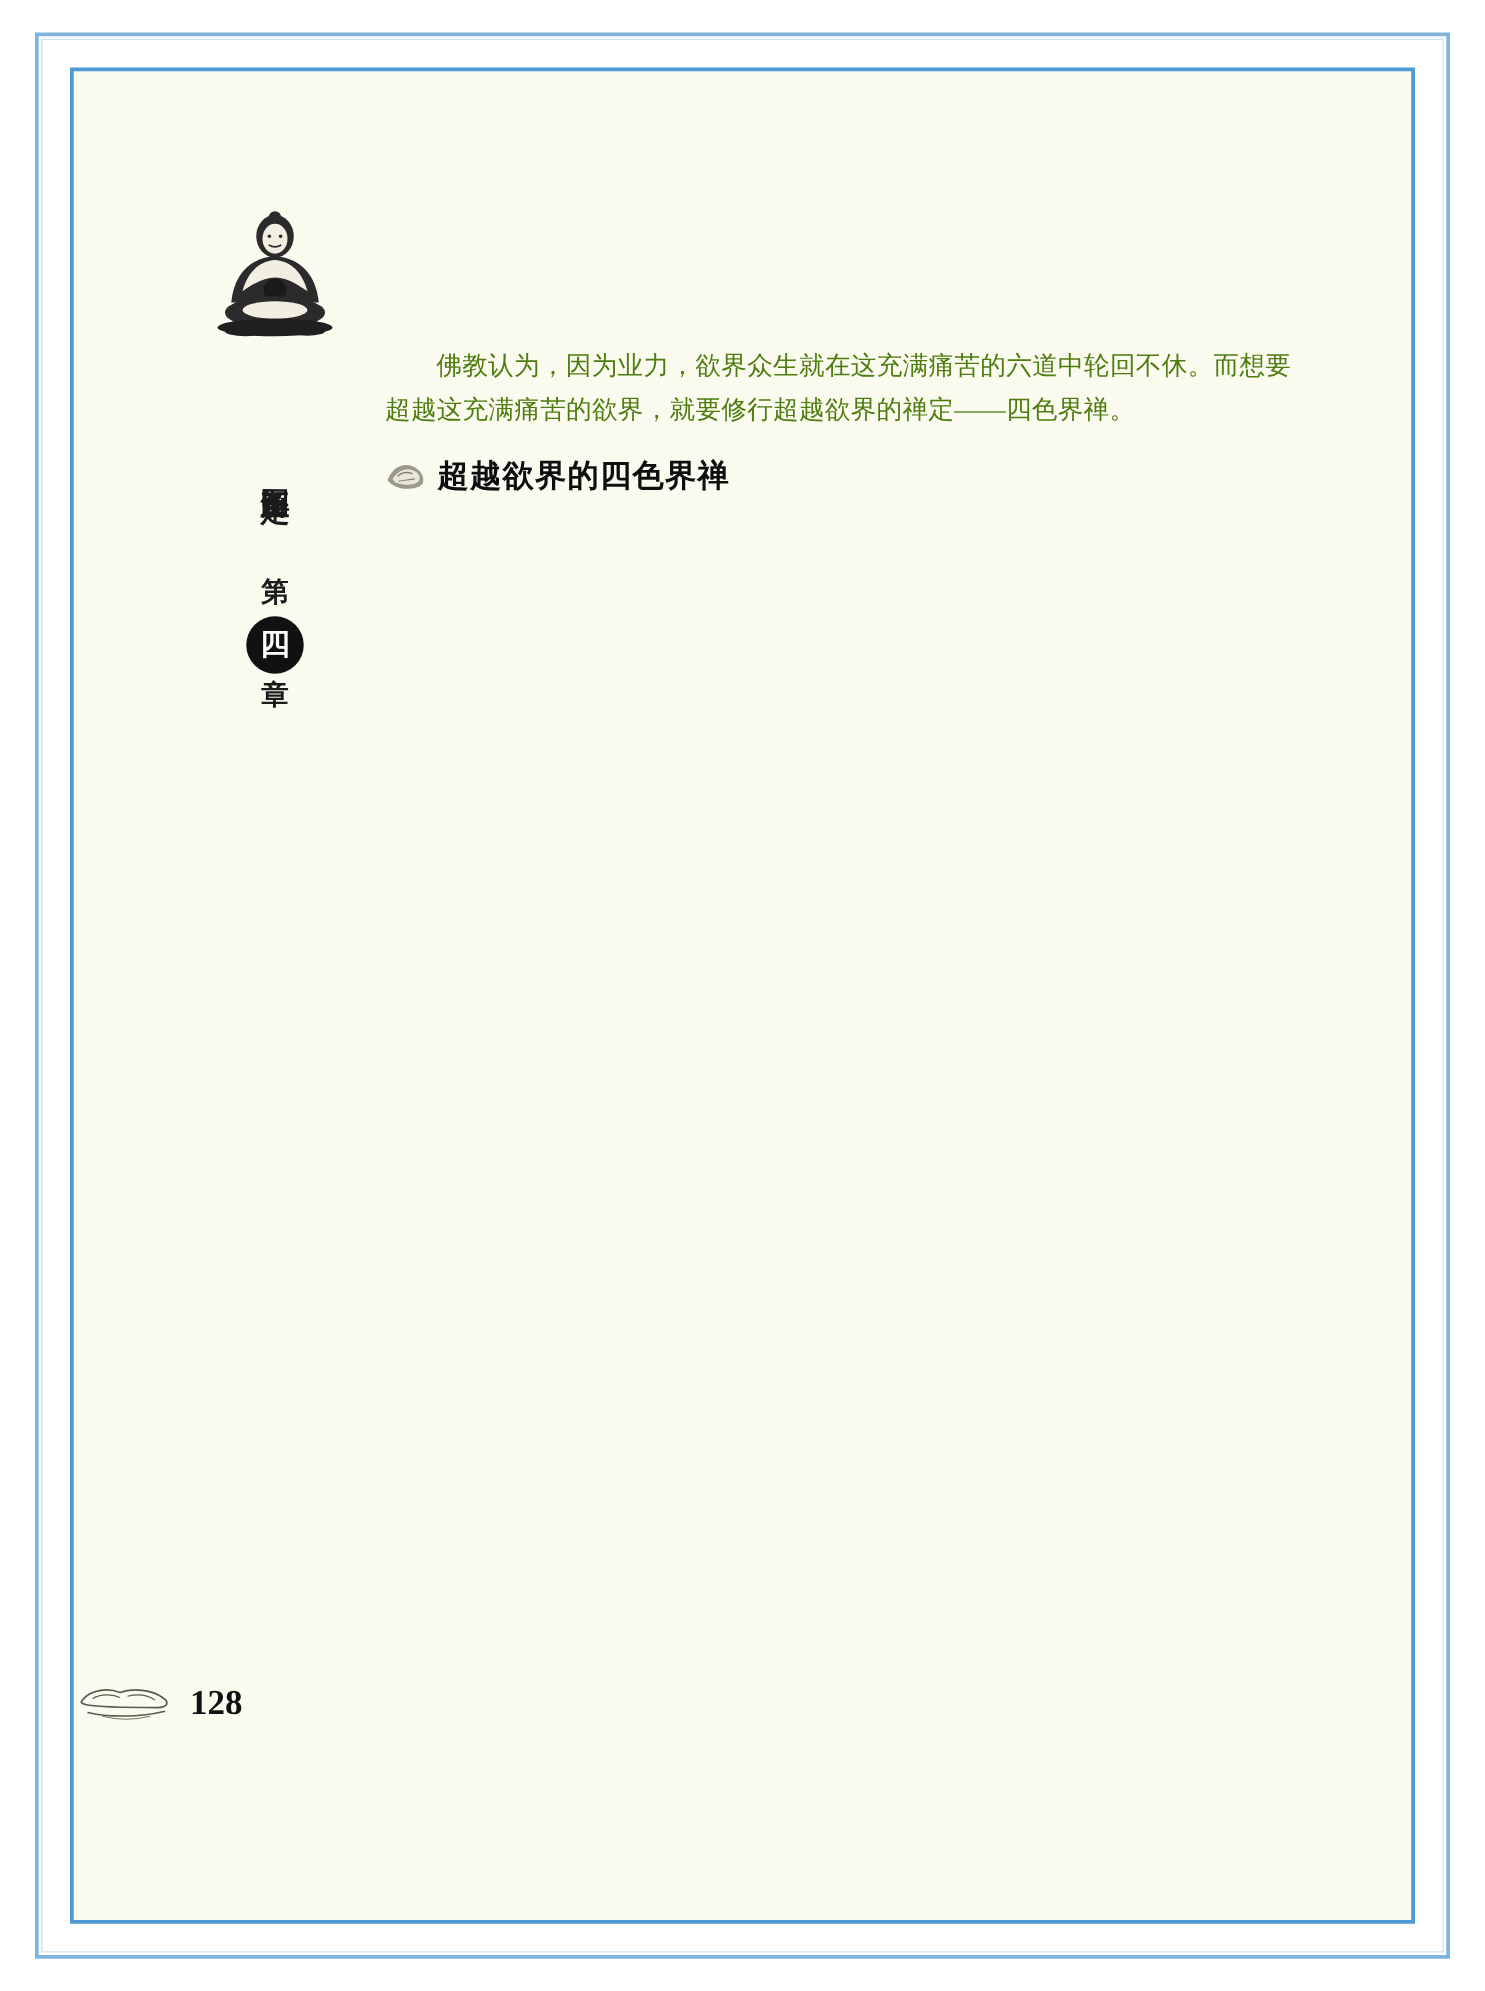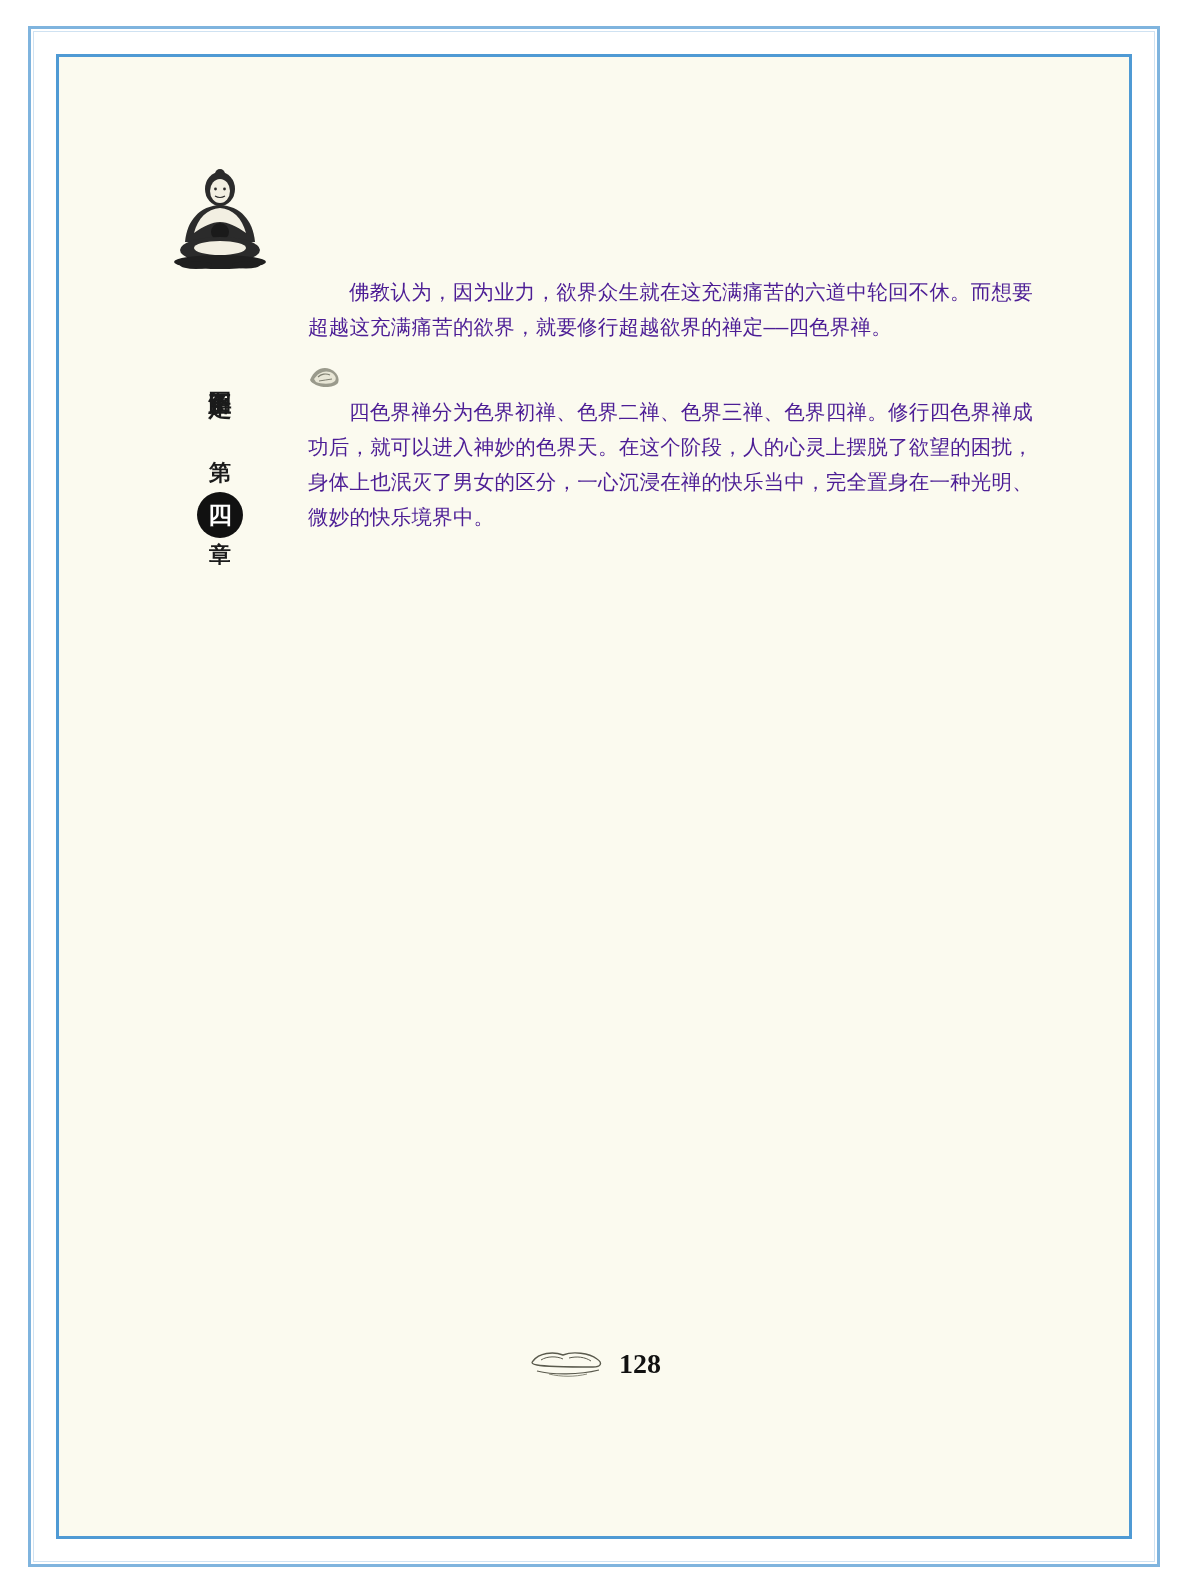--- a/index.html
+++ b/index.html
@@ -110,27 +110,26 @@
   
   .content {
     position: absolute;
     left: 248px;
     top: 218px;
     width: 725px;
   }
   .para {
     font-size: 20.5px;
     line-height: 35px;
-    color: #4c1d95;
+    color: #4d7c0f;
     text-align: justify;
     text-justify: inter-ideograph;
     margin: 0 0 2px 0;
     text-indent: 2em;
     letter-spacing: 0.2px;
-    font-family: Liberation Mono, monospace;
   }
   .section-head {
     display: flex;
     align-items: center;
     margin: 18px 0 6px 0;
   }
   .section-head .glyph {
     width: 34px;
     height: 26px;
     margin-right: 8px;
@@ -143,21 +142,21 @@
     color: #0e0e0e;
     letter-spacing: 1px;
   }
 
   
   .footer {
     position: absolute;
     left: 0;
     right: 0;
     bottom: 150px;
-    text-align: center;
+    text-align: left;
   }
   .footer-inner {
     display: inline-flex;
     align-items: center;
     justify-content: center;
   }
   .footer-orn {
     width: 86px;
     height: 34px;
     margin-right: 6px;
@@ -223,24 +222,24 @@
 
       <div class="section-head">
         <span class="glyph">
           <svg width="34" height="26" viewBox="0 0 34 26" xmlns="http://www.w3.org/2000/svg">
             <path d="M2 16 C6 6 14 2 22 5 C29 8 32 14 30 19 C26 24 14 24 8 21 C5 19.5 3 18 2 16 Z" fill="#9a9a8c"></path>
             <path d="M6 15 C10 9 16 6 22 8 C27 10 29 14 27 17 C23 21 13 20 8 18 Z" fill="#e8e6d6"></path>
             <path d="M10 13 C13 10 18 9 22 11" stroke="#7d7d6f" stroke-width="1.1" fill="none"></path>
             <path d="M11 17 C15 16 20 16 24 15" stroke="#7d7d6f" stroke-width="1" fill="none"></path>
           </svg>
         </span>
+        <span class="head-text">超越欲界的四色界禅</span>
       </div>
 
 
-      <p class="para">四色界禅分为色界初禅、色界二禅、色界三禅、色界四禅。修行四色界禅成功后，就可以进入神妙的色界天。在这个阶段，人的心灵上摆脱了欲望的困扰，身体上也泯灭了男女的区分，一心沉浸在禅的快乐当中，完全置身在一种光明、微妙的快乐境界中。</p>
 
     </div>
 
     <div class="footer">
       <span class="footer-inner">
         <span class="footer-orn">
           <svg width="86" height="34" viewBox="0 0 86 34" xmlns="http://www.w3.org/2000/svg">
             <path d="M6 14 C12 6 26 4 36 8 C46 4 62 6 70 12 C76 16 74 20 66 20 C52 20 20 20 10 18 C5 17 4 16 6 14 Z" fill="none" stroke="#5a5a4d" stroke-width="1.4"></path>
             <path d="M14 13 C20 9 30 9 36 12" fill="none" stroke="#5a5a4d" stroke-width="1"></path>
             <path d="M42 11 C50 9 58 10 64 14" fill="none" stroke="#5a5a4d" stroke-width="1"></path>

